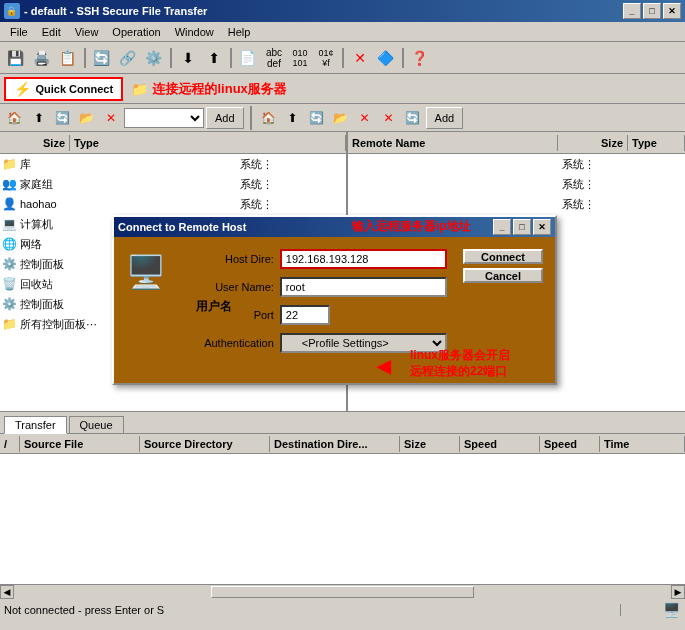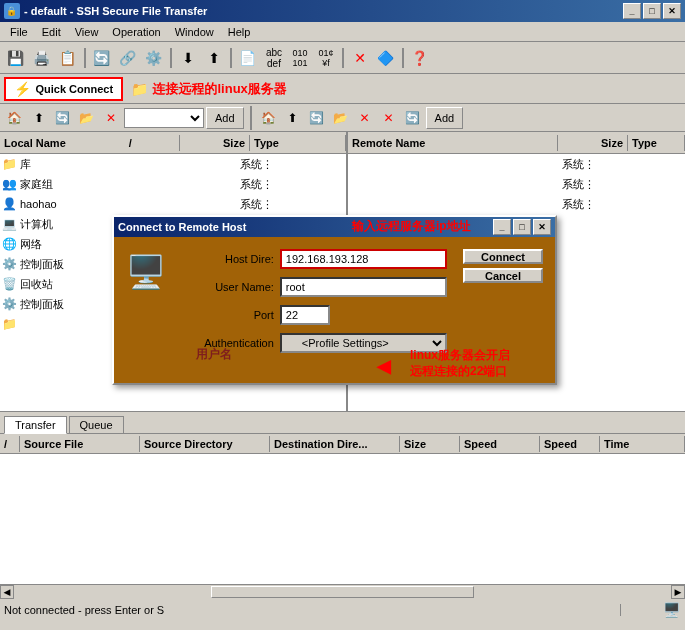--- a/index.html
+++ b/index.html
@@ -509,24 +509,20 @@
   <button class="addr-btn" style="color:red">✕</button>
   <button class="addr-btn" style="color:red">✕</button>
   <button class="addr-btn">🔄</button>
   <button class="add-btn">Add</button>
 </div>
 
 <div class="main-area">
 
   <div class="left-pane">
     <div class="pane-header">
-      <div class="pane-header-cell name">
-        <span>Local Name</span>
-        <span style="margin-left:60px;">/</span>
-      </div>
       <div class="pane-header-cell size">Size</div>
       <div class="pane-header-cell type">Type</div>
     </div>
     <div class="pane-content">
       <div class="file-item">
         <span class="file-icon">📁</span>
         <span class="file-name">库</span>
         <span class="file-size"></span>
         <span class="file-type">系统⋮</span>
       </div>
@@ -567,20 +563,21 @@
         <span class="file-type"></span>
       </div>
       <div class="file-item">
         <span class="file-icon">⚙️</span>
         <span class="file-name">控制面板</span>
         <span class="file-size"></span>
         <span class="file-type"></span>
       </div>
       <div class="file-item">
         <span class="file-icon">📁</span>
+        <span class="file-name">所有控制面板⋯</span>
         <span class="file-size"></span>
         <span class="file-type"></span>
       </div>
     </div>
   </div>
 
   <div class="right-pane">
     <div class="pane-header">
       <div class="pane-header-cell" style="width:210px;">Remote Name</div>
       <div class="pane-header-cell size">Size</div>
@@ -681,15 +678,15 @@
         <div class="modal-buttons">
           <button class="dialog-btn">Connect</button>
           <button class="dialog-btn">Cancel</button>
         </div>
       </div>
     </div>
   </div>
 </div>
 
 <div style="position:absolute; top:218px; left:352px; color:red; font-size:12px; font-weight:bold; font-family:Arial;">输入远程服务器ip地址</div>
-<div style="position:absolute; top:298px; left:196px; color:#7f1d1d; font-size:12px; font-weight:bold; font-family:Arial;margin-top:48px;">用户名</div>
+<div style="position:absolute; top:298px; left:196px; color:#000000; font-size:12px; font-weight:bold; font-family:Arial;">用户名</div>
 <div style="position:absolute; top:348px; left:410px; color:red; font-size:12px; font-weight:bold; font-family:Arial; line-height:1.3;">linux服务器会开启<br>远程连接的22端口</div>
 <div style="position:absolute; top:355px; left:377px; color:red; font-size:18px; font-weight:bold; font-family:Arial;">◀</div>
 
 </body></html>

